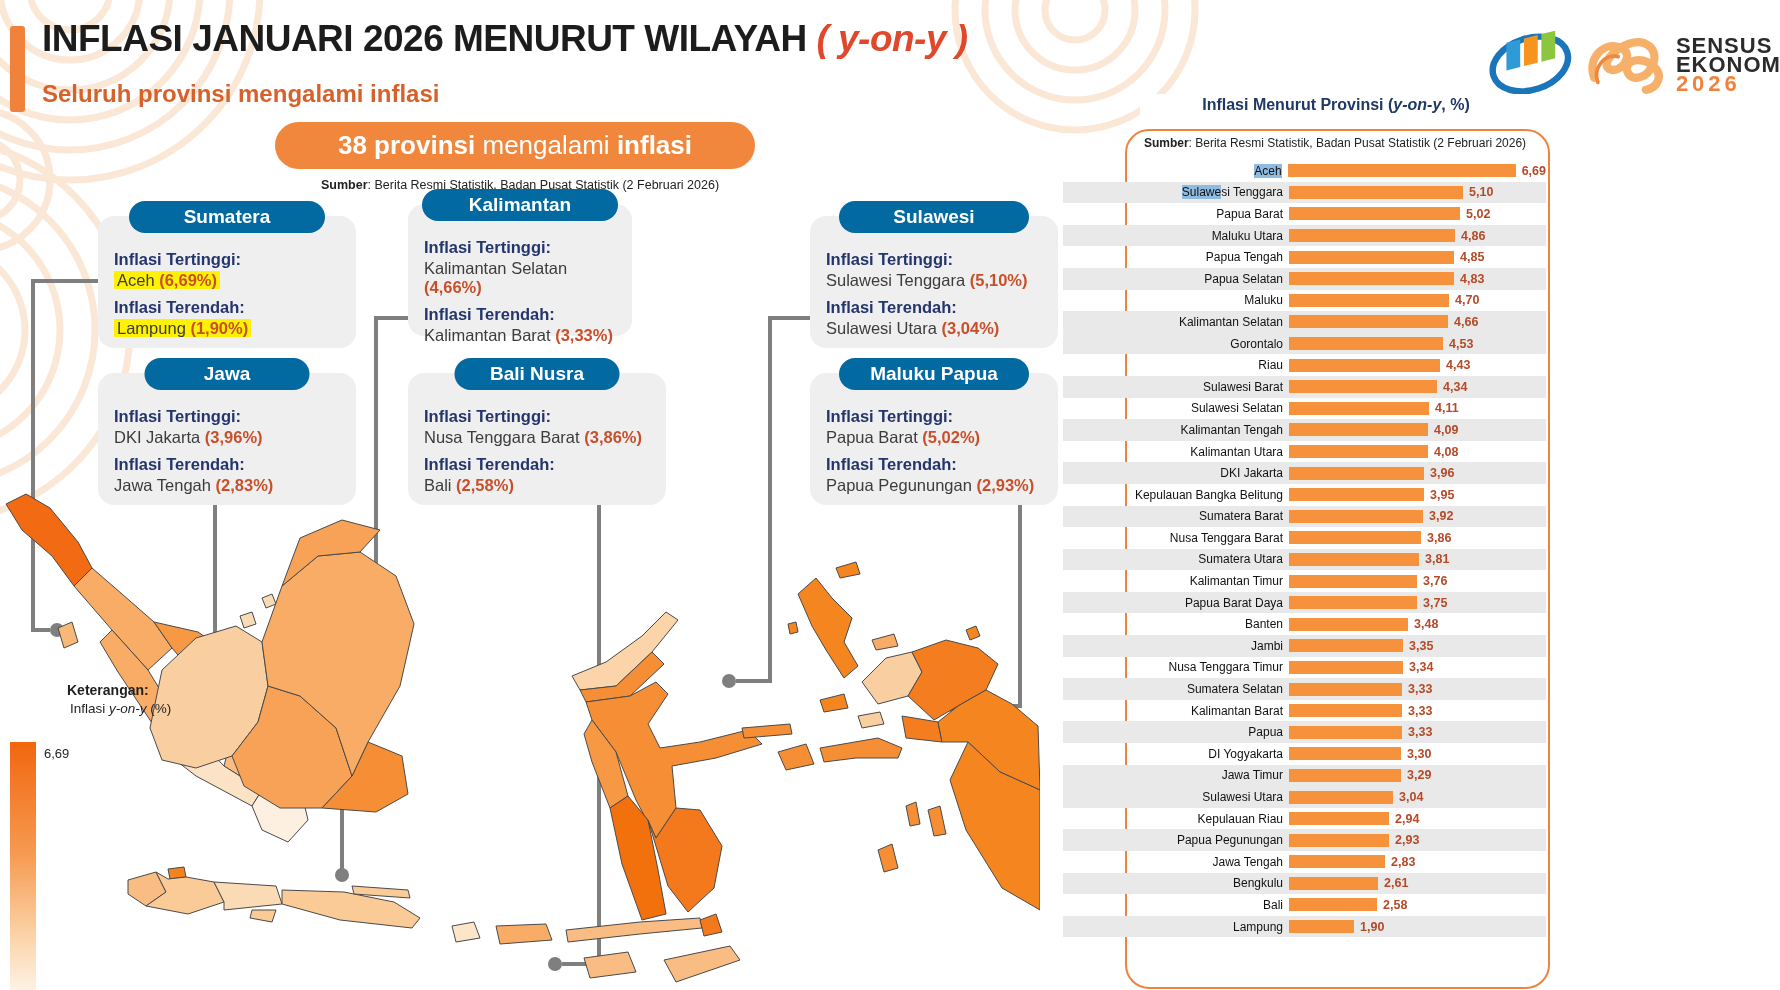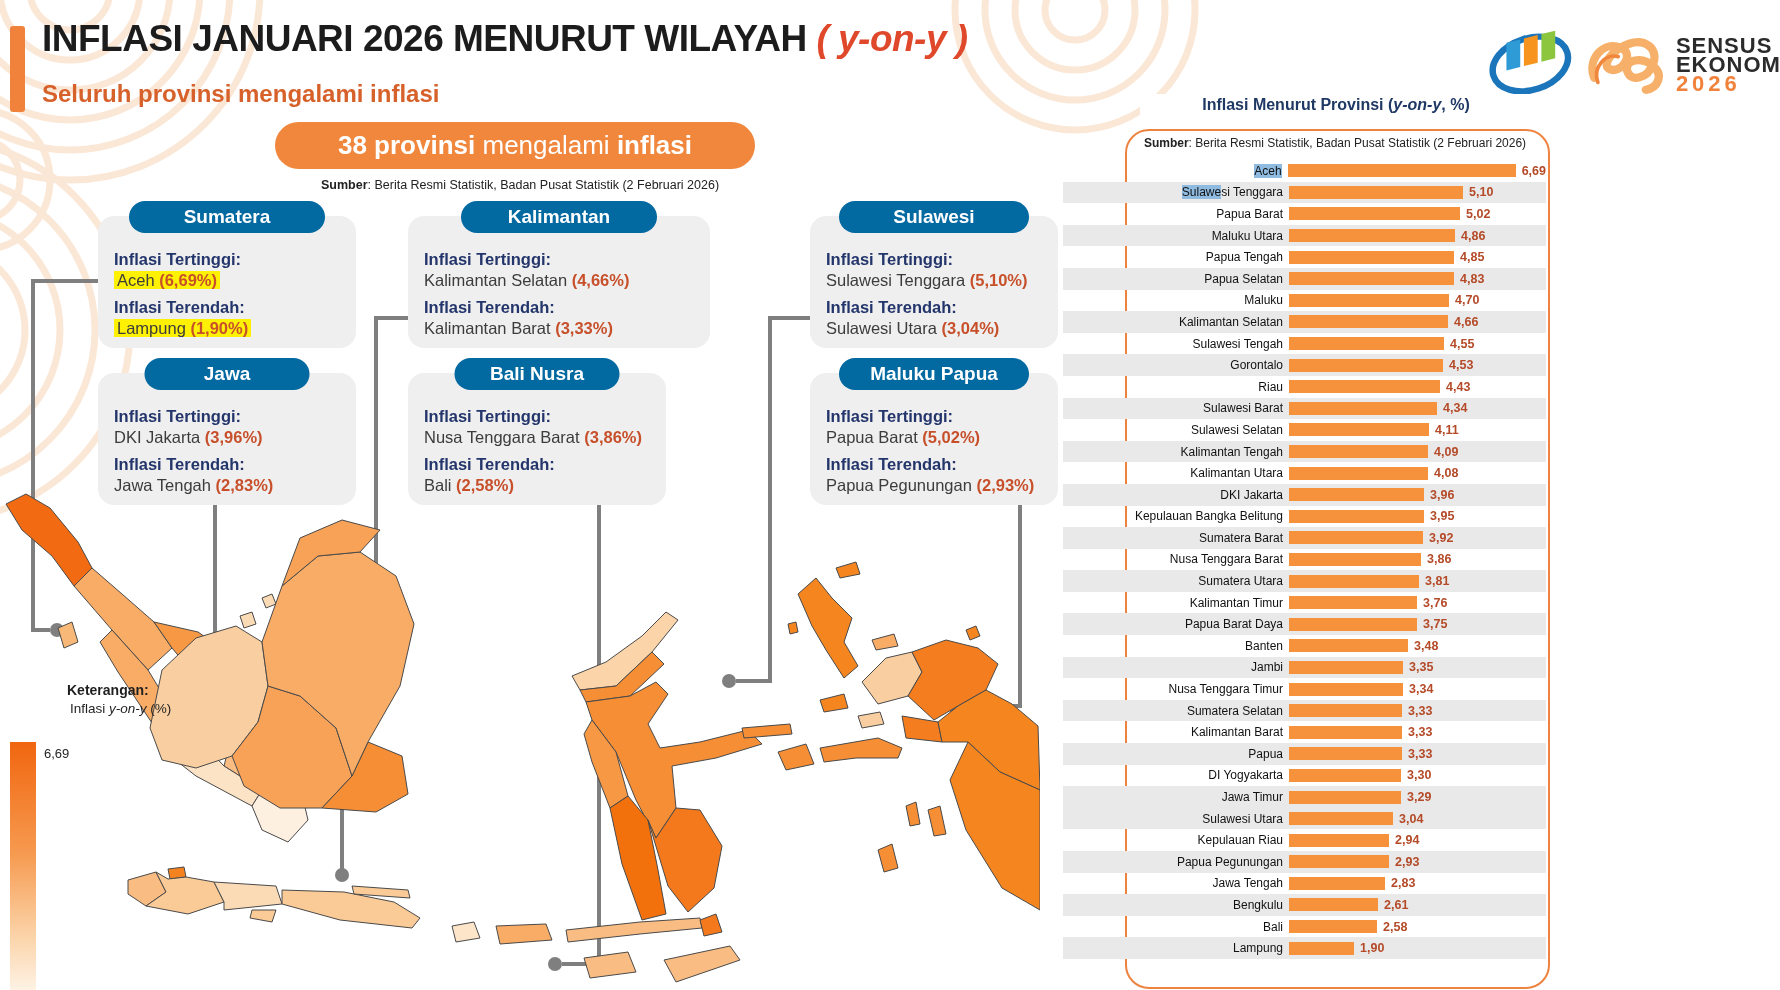--- a/index.html
+++ b/index.html
@@ -145,21 +145,21 @@
 <div class="card abs" style="left:98px;top:216px;width:258px;height:132px;">
   <div class="pill" style="width:196px;">Sumatera</div>
   <div class="body">
     <div class="klabel">Inflasi Tertinggi:</div>
     <div class="kval"><span class="hl-yellow"><span>Aceh </span><span class="num">(6,69%)</span></span></div>
     <div class="klabel">Inflasi Terendah:</div>
     <div class="kval"><span class="hl-yellow"><span>Lampung </span><span class="num">(1,90%)</span></span></div>
   </div>
 </div>
 
-<div class="card abs" style="left:408px;top:216px;width:302px;height:132px;">
+<div class="card abs" style="left:408px;top:204px;width:224px;height:132px;">
   <div class="pill" style="width:196px;">Kalimantan</div>
   <div class="body">
     <div class="klabel">Inflasi Tertinggi:</div>
     <div class="kval"><span>Kalimantan Selatan </span><span class="num">(4,66%)</span></div>
     <div class="klabel">Inflasi Terendah:</div>
     <div class="kval"><span>Kalimantan Barat </span><span class="num">(3,33%)</span></div>
   </div>
 </div>
 
 <div class="card abs" style="left:810px;top:216px;width:248px;height:132px;">
@@ -316,25 +316,20 @@
     <div class="row">
     <span class="lbl">Maluku</span>
     <span class="bar" style="width: 160px;"></span>
     <span class="val">4,70</span>
   </div>
     <div class="row stripe">
     <span class="lbl">Kalimantan Selatan</span>
     <span class="bar" style="width: 159px;"></span>
     <span class="val">4,66</span>
   </div>
-    <div class="row">
-    <span class="lbl">Sulawesi Tengah</span>
-    <span class="bar" style="width: 155px;"></span>
-    <span class="val">4,55</span>
-  </div>
     <div class="row stripe">
     <span class="lbl">Gorontalo</span>
     <span class="bar" style="width: 154px;"></span>
     <span class="val">4,53</span>
   </div>
     <div class="row">
     <span class="lbl">Riau</span>
     <span class="bar" style="width: 151px;"></span>
     <span class="val">4,43</span>
   </div>

